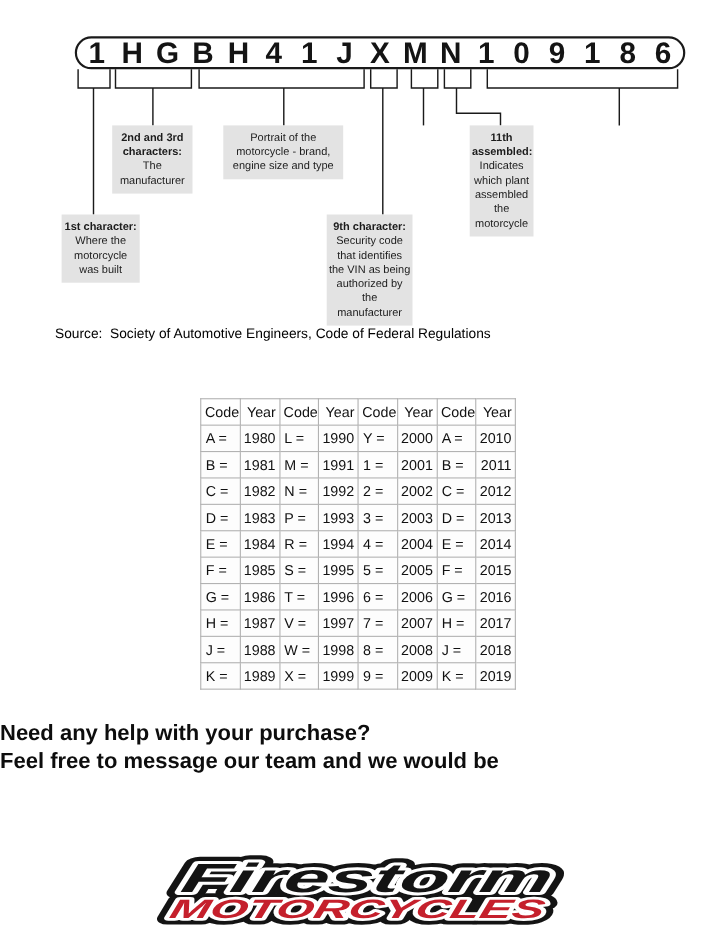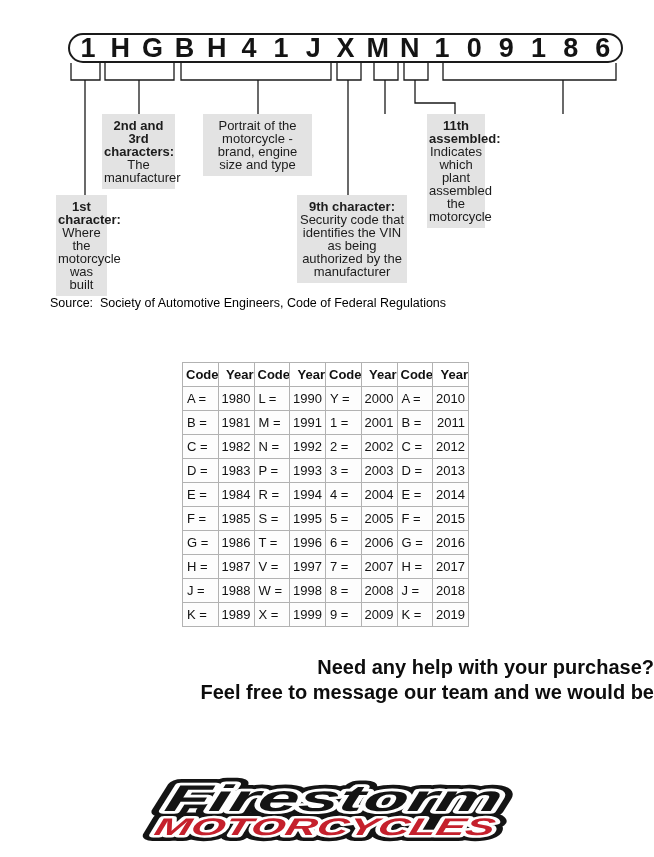--- a/index.html
+++ b/index.html
@@ -34,32 +34,32 @@
     color:#141414;
   }
 
   
   #connectors{left:0;top:0;pointer-events:none;}
 
   
   .callout{
     background:#e3e3e3;
     text-align:center;
-    font-size:13px;
+    font-size:10px;
     line-height:13px;
     padding:5px 2px;
     box-sizing:border-box;
     color:#1c1c1c;
   }
   .callout .t{font-weight:bold;display:block;}
   .callout .b{display:block;}
-  #box1{left:56px;top:195px;width:51px;}
+  #box1{left:56px;top:195px;width:71px;}
   #box2{left:102px;top:114px;width:73px;}
   #box3{left:203px;top:114px;width:109px;}
-  #box4{left:297px;top:195px;width:110px;}
+  #box4{left:297px;top:195px;width:78px;}
   #box5{left:356px;top:114px;width:60px;}
   #box6{left:427px;top:114px;width:58px;}
   #box7{left:519px;top:114px;width:88px;}
 
   
   #source-note{
     left:50px;top:296px;
     font-size:12.5px;
     white-space:pre;
     color:#000000;
@@ -75,33 +75,33 @@
   }
   #year-table th,#year-table td{
     border:1px solid #b2b2b2;
     height:23px;
     overflow:hidden;
     white-space:nowrap;
     font-weight:normal;
     background:#fdfdfd;
   }
   #year-table th{
-    font-weight:bold;
-    text-align:right;
+    font-weight:normal;
+    text-align:center;
     padding:0 0 0 3px;
     background:#fff;
     margin-left:29px;
   }
   #year-table td.code{text-align:left;padding:0 0 0 4px;}
   #year-table td.year{text-align:right;padding:0 3px 0 0;}
 
   
   #help{
     left:0;top:655px;width:654px;
-    text-align:right;
+    text-align:left;
     font-weight:bold;
     font-size:20px;
     line-height:25px;
     color:#0d0d0d;
   }
 
   
   #logo{left:132px;top:764px;}
 </style>
 </head>

